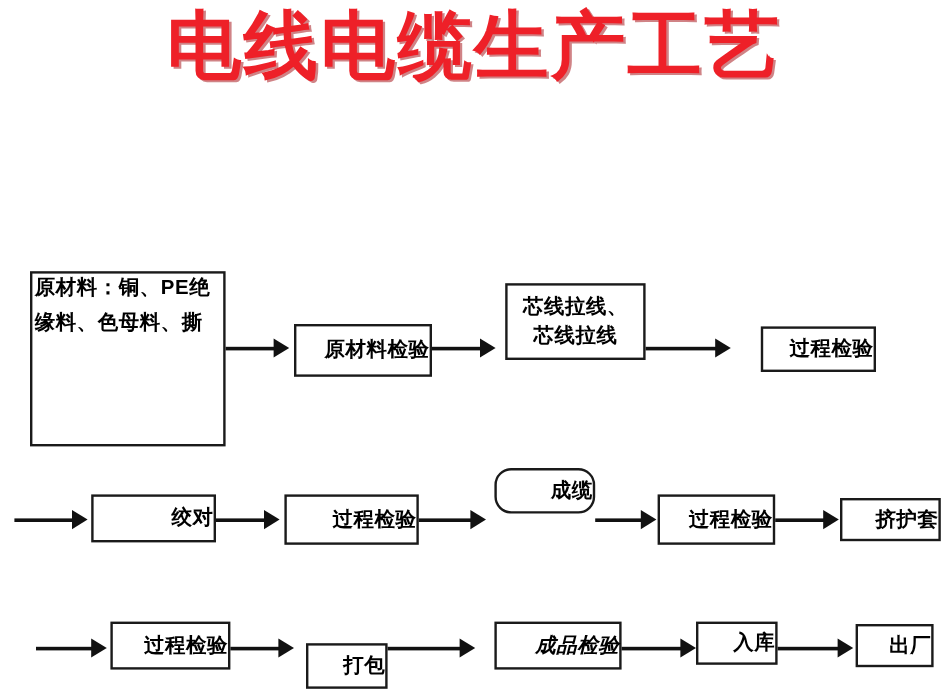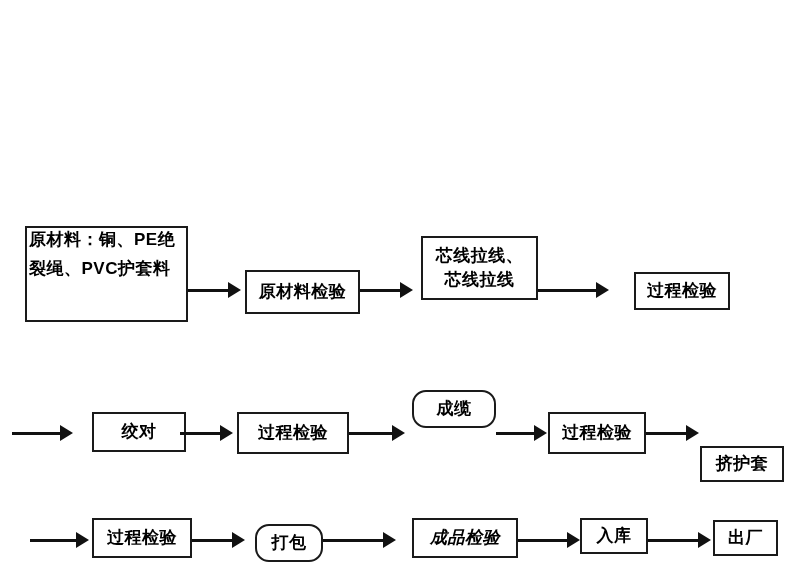--- a/index.html
+++ b/index.html
@@ -41,21 +41,21 @@
     position: absolute;
     box-sizing: border-box;
     border: 2px solid #1a1a1a;
     background: #ffffff;
     color: #000000;
     font-size: 17px;
     font-weight: bold;
     letter-spacing: 0.5px;
     display: flex;
     align-items: center;
-    justify-content: center;
+    justify-content: flex-end;
     text-align: center;
     line-height: 1.15;
     white-space: nowrap;
   }
   .node.two-line {
     flex-direction: column;
     justify-content: space-around;
     padding: 6px 0;
     white-space: normal;
   }
@@ -92,26 +92,27 @@
     height: 0;
     border-top: 8px solid transparent;
     border-bottom: 8px solid transparent;
     border-left: 13px solid #111111;
   }
 </style>
 </head>
 <body>
 
 <div id="title-block">
-</div>
-
-<div class="node multi-line" style="left:25px; top:226px; width:163px; height:96px;">
+  <div class="title-line" id="title-line-1">电线电缆生产工艺</div>
+</div>
+
+<div class="node multi-line" style="left:25px; top:226px; width:163px; height:146px;">
   <span class="node-text">
     <span class="node-text-line">原材料：铜、PE绝</span>
-    <span class="node-text-line">裂绳、PVC护套料</span>
+    <span class="node-text-line">缘料、色母料、撕</span>
   </span>
 </div>
 
 <div class="conn" style="left:188px; top:289px; width:42px;"></div>
 <div class="arrowhead" style="left:228px; top:282px;"></div>
 
 <div class="node" style="left:245px; top:270px; width:115px; height:44px;">
   <span>原材料检验</span>
 </div>
 
@@ -126,21 +127,21 @@
 <div class="conn" style="left:538px; top:289px; width:60px;"></div>
 <div class="arrowhead" style="left:596px; top:282px;"></div>
 
 <div class="node" style="left:634px; top:272px; width:96px; height:38px;">
   <span>过程检验</span>
 </div>
 
 <div class="conn" style="left:12px; top:432px; width:50px;"></div>
 <div class="arrowhead" style="left:60px; top:425px;"></div>
 
-<div class="node" style="left:92px; top:412px; width:94px; height:40px;">
+<div class="node" style="left:76px; top:412px; width:104px; height:40px;">
   <span>绞对</span>
 </div>
 
 <div class="conn" style="left:180px; top:432px; width:42px;"></div>
 <div class="arrowhead" style="left:220px; top:425px;"></div>
 
 <div class="node" style="left:237px; top:412px; width:112px; height:42px;">
   <span>过程检验</span>
 </div>
 
@@ -154,35 +155,35 @@
 <div class="conn" style="left:496px; top:432px; width:40px;"></div>
 <div class="arrowhead" style="left:534px; top:425px;"></div>
 
 <div class="node" style="left:548px; top:412px; width:98px; height:42px;">
   <span>过程检验</span>
 </div>
 
 <div class="conn" style="left:646px; top:432px; width:42px;"></div>
 <div class="arrowhead" style="left:686px; top:425px;"></div>
 
-<div class="node" style="left:700px; top:415px; width:84px; height:36px;margin-top:31px;">
+<div class="node" style="left:700px; top:415px; width:84px; height:36px;">
   <span>挤护套</span>
 </div>
 
 <div class="conn" style="left:30px; top:539px; width:48px;"></div>
 <div class="arrowhead" style="left:76px; top:532px;"></div>
 
 <div class="node" style="left:92px; top:518px; width:100px; height:40px;">
   <span>过程检验</span>
 </div>
 
 <div class="conn" style="left:192px; top:539px; width:42px;"></div>
 <div class="arrowhead" style="left:232px; top:532px;"></div>
 
-<div class="node" style="left:255px; top:524px; width:68px; height:38px;border-radius:14px;">
+<div class="node" style="left:255px; top:536px; width:68px; height:38px;">
   <span>打包</span>
 </div>
 
 <div class="conn" style="left:323px; top:539px; width:62px;"></div>
 <div class="arrowhead" style="left:383px; top:532px;"></div>
 
 <div class="node" style="left:412px; top:518px; width:106px; height:40px;font-style:italic;">
   <span>成品检验</span>
 </div>
 

